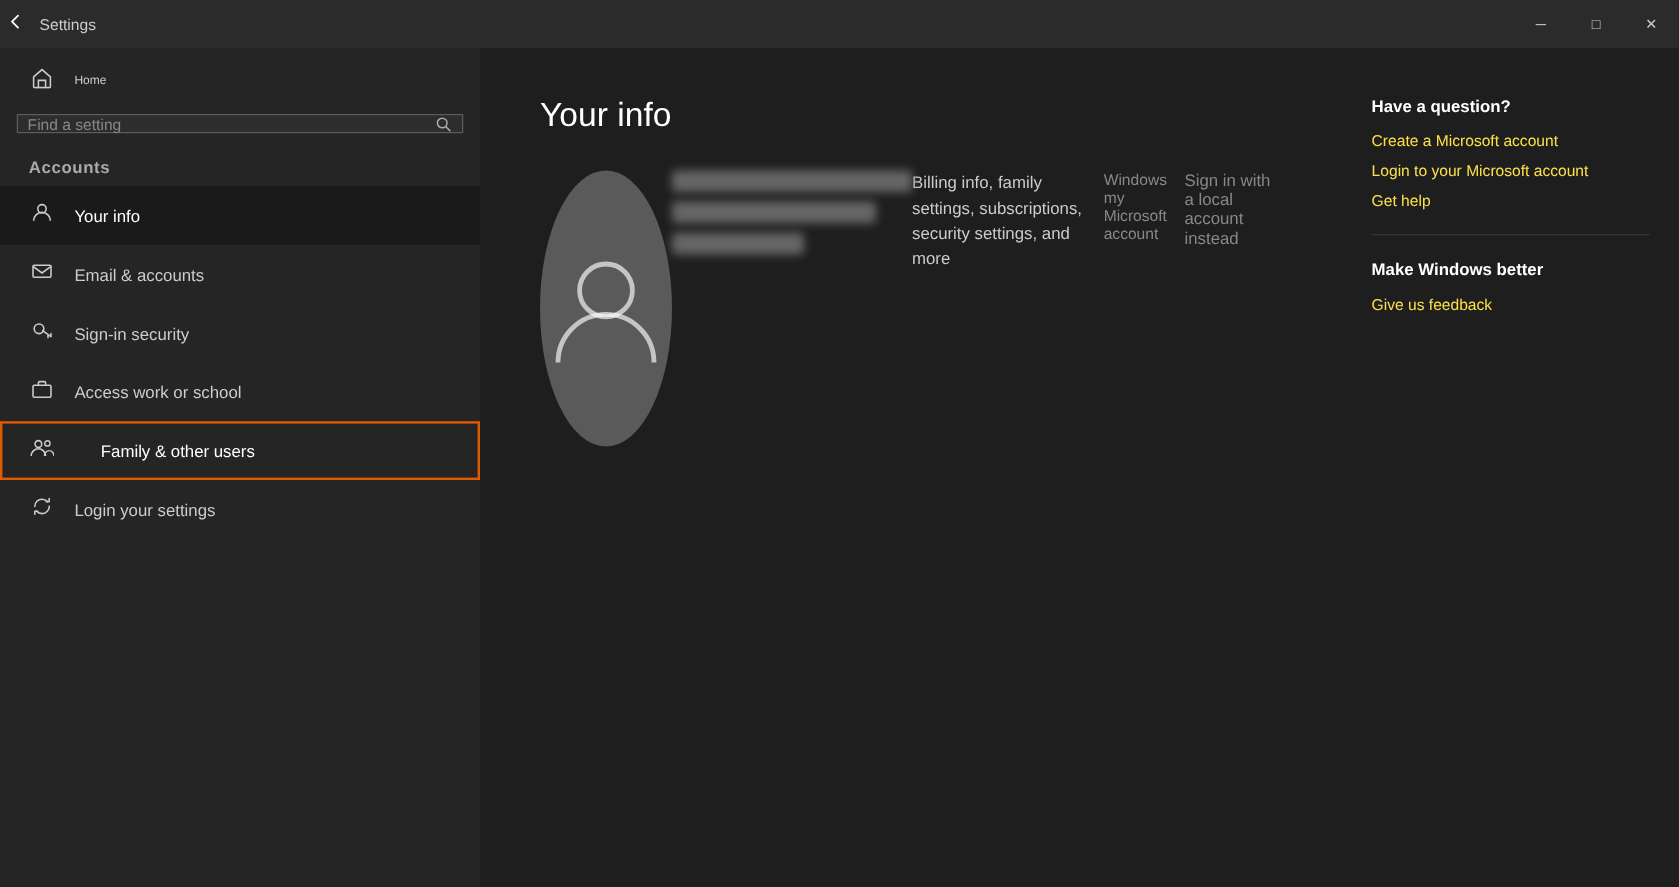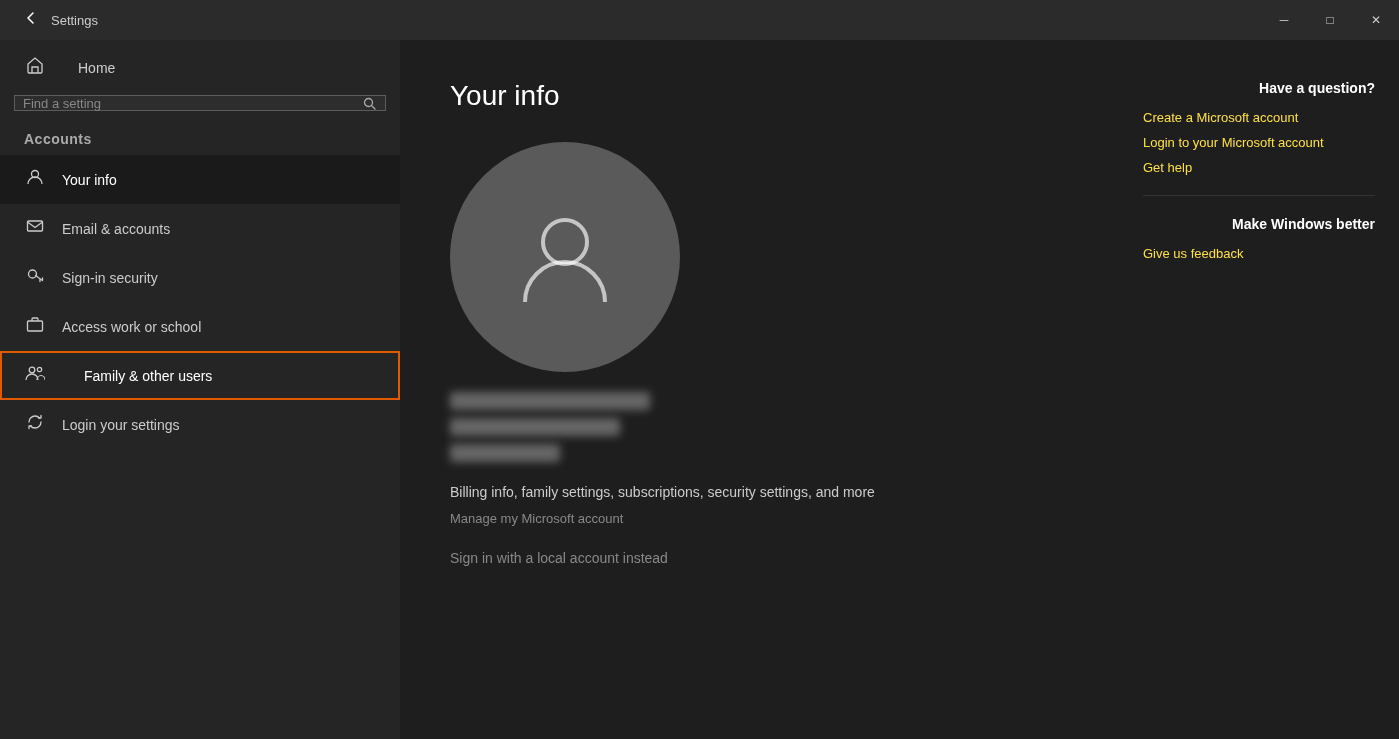--- a/index.html
+++ b/index.html
@@ -13,21 +13,21 @@
       display: flex;
       flex-direction: column;
     }
 
     
     .titlebar {
       height: 40px;
       background: #2b2b2b;
       display: flex;
       align-items: center;
-      padding: 0 23px;
+      padding: 0 5px;
       flex-shrink: 0;
       position: relative;
     }
     .titlebar-back {
       cursor: pointer;
       color: #fff;
       font-size: 16px;
       margin-right: 12px;
       background: none;
       border: none;
@@ -135,41 +135,41 @@
       flex-shrink: 0;
     }
 
     
     .home-item {
       display: flex;
       align-items: center;
       padding: 16px 24px;
       cursor: pointer;
       color: #ccc;
-      font-size: 14px;
-      gap: 32px;
+      font-size: 10px;
+      gap: 16px;
     }
 
     
     .main-content {
       flex: 1;
       background: #1e1e1e;
       padding: 40px 50px;
       overflow-y: auto;
     }
     .page-title {
       font-size: 28px;
       font-weight: 300;
       color: #fff;
       margin-bottom: 30px;
     }
 
     .profile-section {
       display: flex;
-      flex-direction: column;
+      flex-direction: row;
       align-items: flex-start;
       margin-bottom: 20px;
     }
     .avatar-circle {
       width: 230px;
       height: 230px;
       border-radius: 50%;
       background: #5a5a5a;
       display: flex;
       align-items: center;
@@ -221,21 +221,20 @@
       width: 280px;
       background: #1e1e1e;
       padding: 40px 24px;
       flex-shrink: 0;
     }
     .right-section-title {
       font-size: 14px;
       font-weight: 600;
       color: #fff;
       margin-bottom: 14px;
-      text-align: right;
     }
     .right-link {
       font-size: 13px;
       color: #fde047;
       cursor: pointer;
       display: block;
       margin-bottom: 10px;
     }
     .right-divider {
       height: 1px;
@@ -369,21 +368,21 @@
       </div>
 
       <div class="user-info-blurred">
         <div class="blur-line blur-line-1"></div>
         <div class="blur-line blur-line-2"></div>
         <div class="blur-line blur-line-3"></div>
       </div>
 
       <p class="billing-info">Billing info, family settings, subscriptions, security settings, and more</p>
 
-      <div class="manage-link">Manage my Microsoft account</div>
+      <div class="manage-link">Windows my Microsoft account</div>
 
       <div class="local-account-link">Sign in with a local account instead</div>
     </div>
   </div>
 
   <div class="right-panel">
     <div class="right-section-title">Have a question?</div>
 
     <a class="right-link">Create a Microsoft account</a>
     <a class="right-link">Login to your Microsoft account</a>

